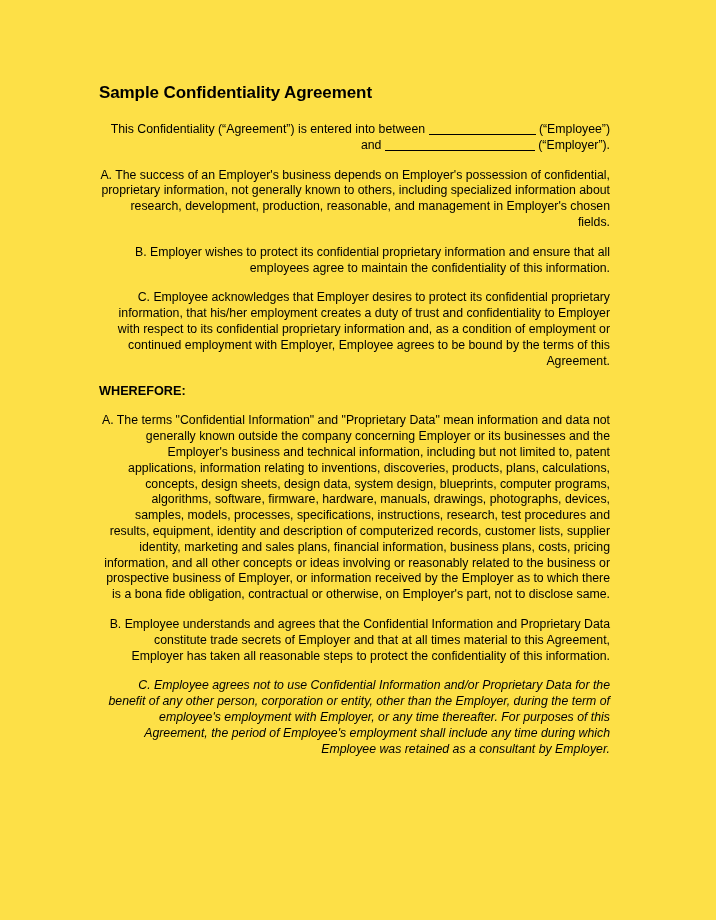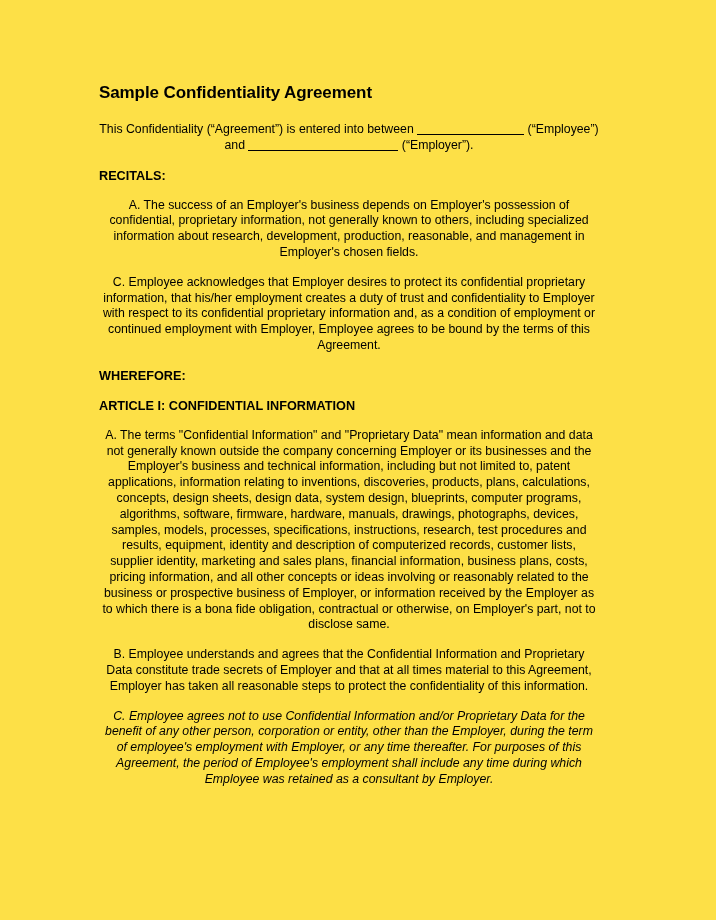--- a/index.html
+++ b/index.html
@@ -39,22 +39,22 @@
   }
   .doc-heading {
     font-size: 12.7px;
     font-weight: bold;
     line-height: 16px;
     margin: 0 0 14px 0;
   }
   .doc-para {
     font-size: 12.3px;
     line-height: 15.8px;
-    margin: 0 15px 14px 0;
-    text-align: center;
+    margin: 0 4px 14px 0;
+    text-align: right;
   }
   .doc-para:last-child {
     margin-bottom: 0;
     font-style: italic;
   }
   .gap-before-heading {
     margin-top: 12px;
   }
   .blank-line {
     display: inline-block;
@@ -71,31 +71,30 @@
 </head>
 <body>
 
 <div id="document-page">
   <div id="document-body">
 
     <h1 class="doc-title">Sample Confidentiality Agreement</h1>
 
     <p class="doc-para"><span>This Confidentiality (“Agreement”) is entered into between </span><span class="blank-line blank-short"></span><span> (“Employee”) and </span><span class="blank-line blank-long"></span><span> (“Employer”).</span></p>
 
-    <h2 class="doc-heading gap-before-heading">RECITALS:</h2>
 
     <p class="doc-para">A. The success of an Employer's business depends on Employer's possession of confidential, proprietary information, not generally known to others, including specialized information about research, development, production, reasonable, and management in Employer's chosen fields.</p>
 
+    <p class="doc-para">B. Employer wishes to protect its confidential proprietary information and ensure that all employees agree to maintain the confidentiality of this information.</p>
 
     <p class="doc-para">C. Employee acknowledges that Employer desires to protect its confidential proprietary information, that his/her employment creates a duty of trust and confidentiality to Employer with respect to its confidential proprietary information and, as a condition of employment or continued employment with Employer, Employee agrees to be bound by the terms of this Agreement.</p>
 
     <h2 class="doc-heading gap-before-heading">WHEREFORE:</h2>
 
 
-    <h2 class="doc-heading gap-before-heading">ARTICLE I: CONFIDENTIAL INFORMATION</h2>
 
     <p class="doc-para">A. The terms "Confidential Information" and "Proprietary Data" mean information and data not generally known outside the company concerning Employer or its businesses and the Employer's business and technical information, including but not limited to, patent applications, information relating to inventions, discoveries, products, plans, calculations, concepts, design sheets, design data, system design, blueprints, computer programs, algorithms, software, firmware, hardware, manuals, drawings, photographs, devices, samples, models, processes, specifications, instructions, research, test procedures and results, equipment, identity and description of computerized records, customer lists, supplier identity, marketing and sales plans, financial information, business plans, costs, pricing information, and all other concepts or ideas involving or reasonably related to the business or prospective business of Employer, or information received by the Employer as to which there is a bona fide obligation, contractual or otherwise, on Employer's part, not to disclose same.</p>
 
     <p class="doc-para">B. Employee understands and agrees that the Confidential Information and Proprietary Data constitute trade secrets of Employer and that at all times material to this Agreement, Employer has taken all reasonable steps to protect the confidentiality of this information.</p>
 
     <p class="doc-para">C. Employee agrees not to use Confidential Information and/or Proprietary Data for the benefit of any other person, corporation or entity, other than the Employer, during the term of employee's employment with Employer, or any time thereafter. For purposes of this Agreement, the period of Employee's employment shall include any time during which Employee was retained as a consultant by Employer.</p>
 
   </div>
 </div>
 

